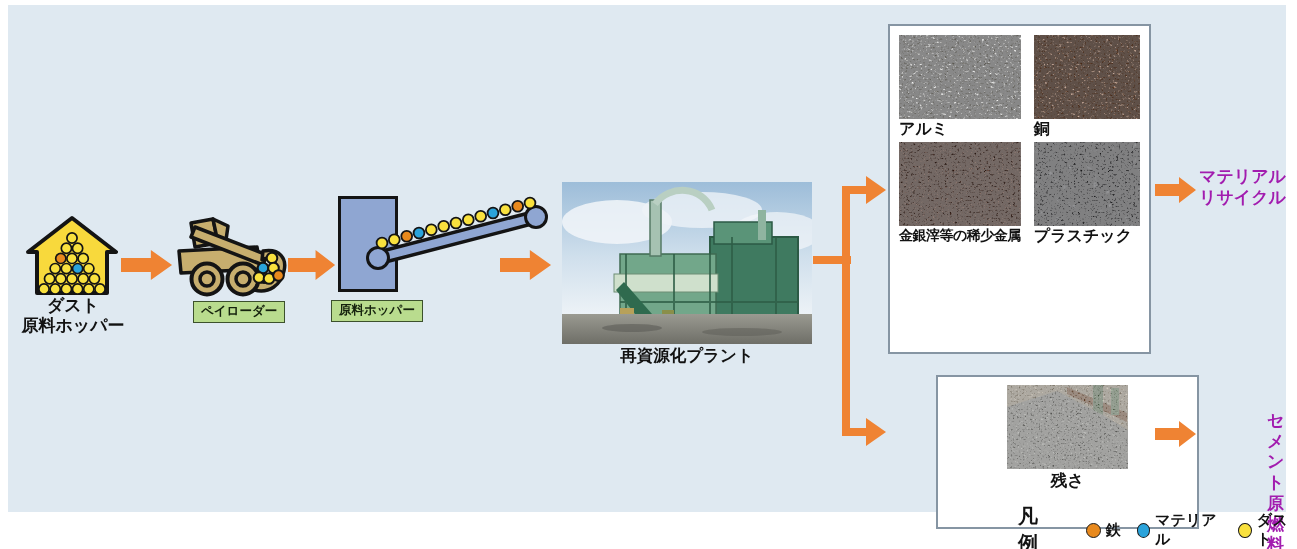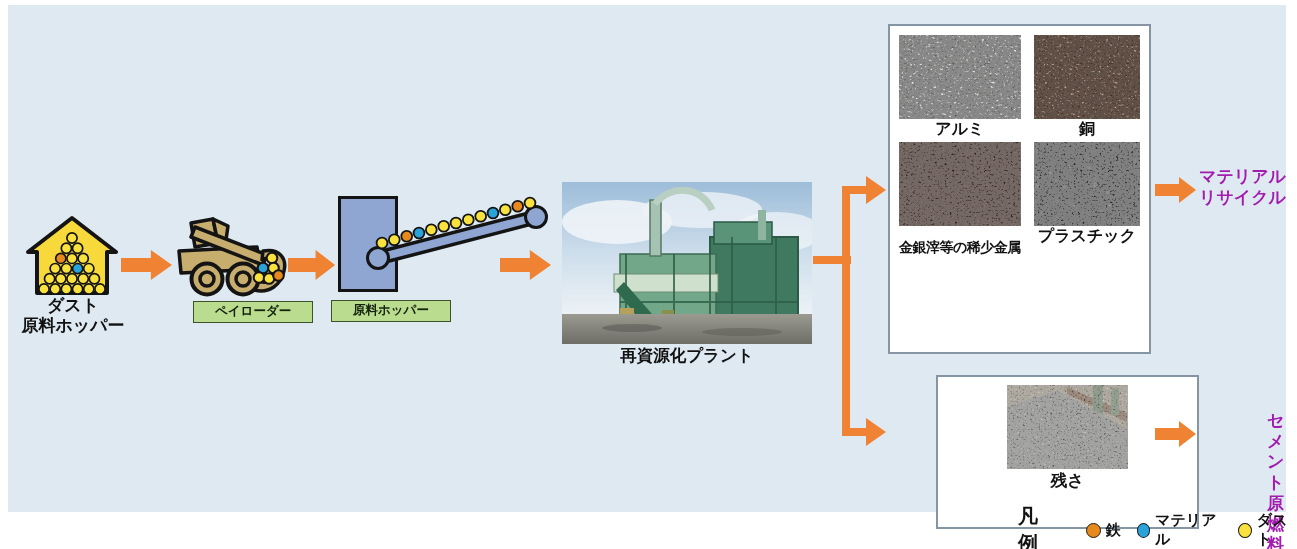--- a/index.html
+++ b/index.html
@@ -5,37 +5,37 @@
   html,body{margin:0;padding:0;background:#ffffff;}
   .stage{
     position:relative;width:1297px;height:549px;background:#ffffff;overflow:hidden;
     font-family:"Liberation Sans","DejaVu Sans",sans-serif;color:#121212;
   }
   .panel{position:absolute;left:8px;top:5px;width:1278px;height:507px;background:#dfe9f1;}
   .abs{position:absolute;}
   .nodelabel{font-weight:bold;font-size:17px;line-height:1.15;text-align:center;color:#121212;}
   .greentag{
     position:absolute;background:#b9dc8e;border:1px solid #3c512c;color:#15220d;
-    font-size:12.5px;font-weight:bold;padding:1px 21px 2px;white-space:nowrap;text-align:right;
+    font-size:12.5px;font-weight:bold;padding:1px 7px 2px;white-space:nowrap;text-align:right;
   }
   .hopper{
     position:absolute;left:338px;top:196px;width:60px;height:96px;
     background:#8fa6d2;border:3px solid #141414;box-sizing:border-box;
   }
   .whitebox{
     position:absolute;background:#ffffff;border:2px solid #8695a3;box-sizing:border-box;
   }
   .matgrid{
     position:absolute;left:9px;top:9px;right:9px;
     display:grid;grid-template-columns:1fr 1fr;column-gap:13px;row-gap:3px;
   }
-  .matcard{display:flex;flex-direction:column;align-items:center;}
+  .matcard{display:flex;flex-direction:column;font-family:Liberation Serif, serif;}
   .matcard svg.ph{width:100%;height:84px;display:block;}
   .matlabel{font-weight:bold;font-size:16px;line-height:20px;white-space:nowrap;}
-  .matlabel.small{font-size:14px;letter-spacing:-0.5px;margin-top:11px;}
+  .matlabel.small{font-size:14px;letter-spacing:-0.5px;}
   .outtext{position:absolute;font-weight:bold;font-size:17px;line-height:1.22;color:#a21caf;}
   .legend{
     position:absolute;left:1018px;top:518px;display:flex;align-items:center;height:24px;
   }
   .legend .ltitle{font-weight:bold;font-size:20px;letter-spacing:5px;margin-right:14px;}
   .legend .litem{display:flex;align-items:center;margin-right:16px;}
   .legend .litem:last-child{margin-right:0;}
   .legend .dot{
     width:13px;height:13px;border-radius:50%;border:1.5px solid #1b1b1b;
     display:inline-block;margin-right:5px;box-sizing:content-box;

